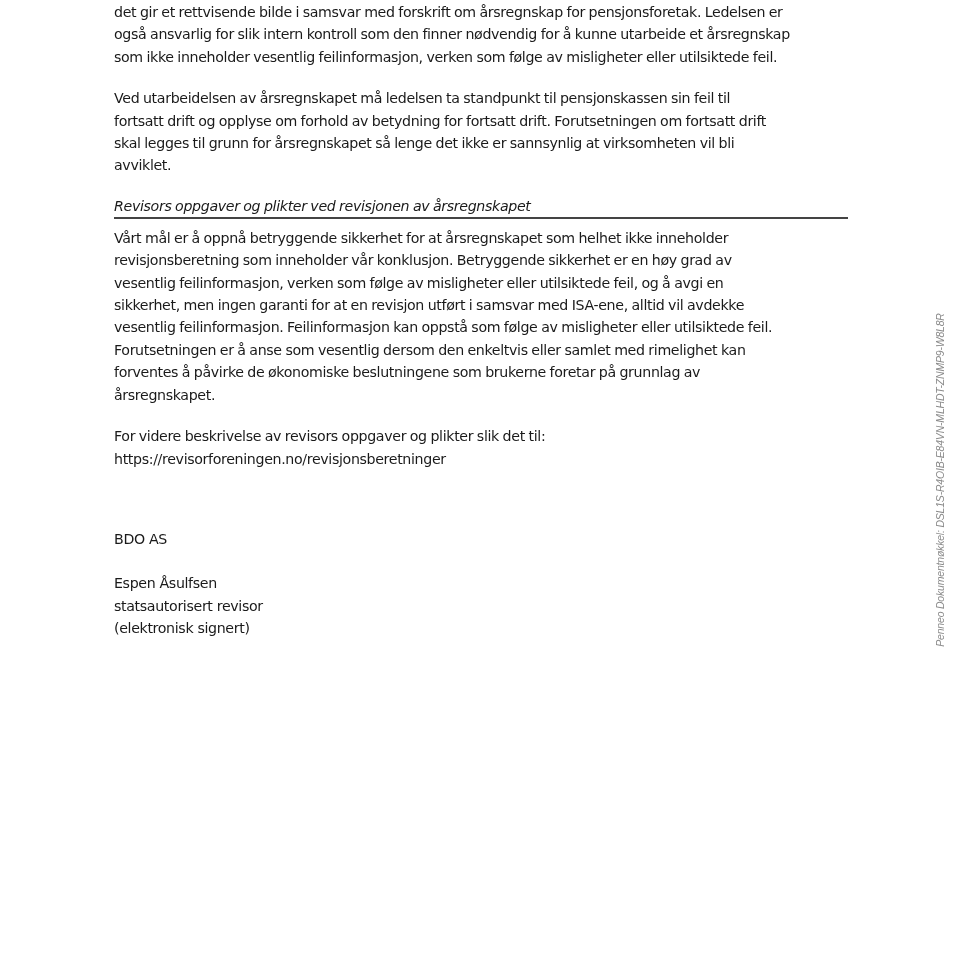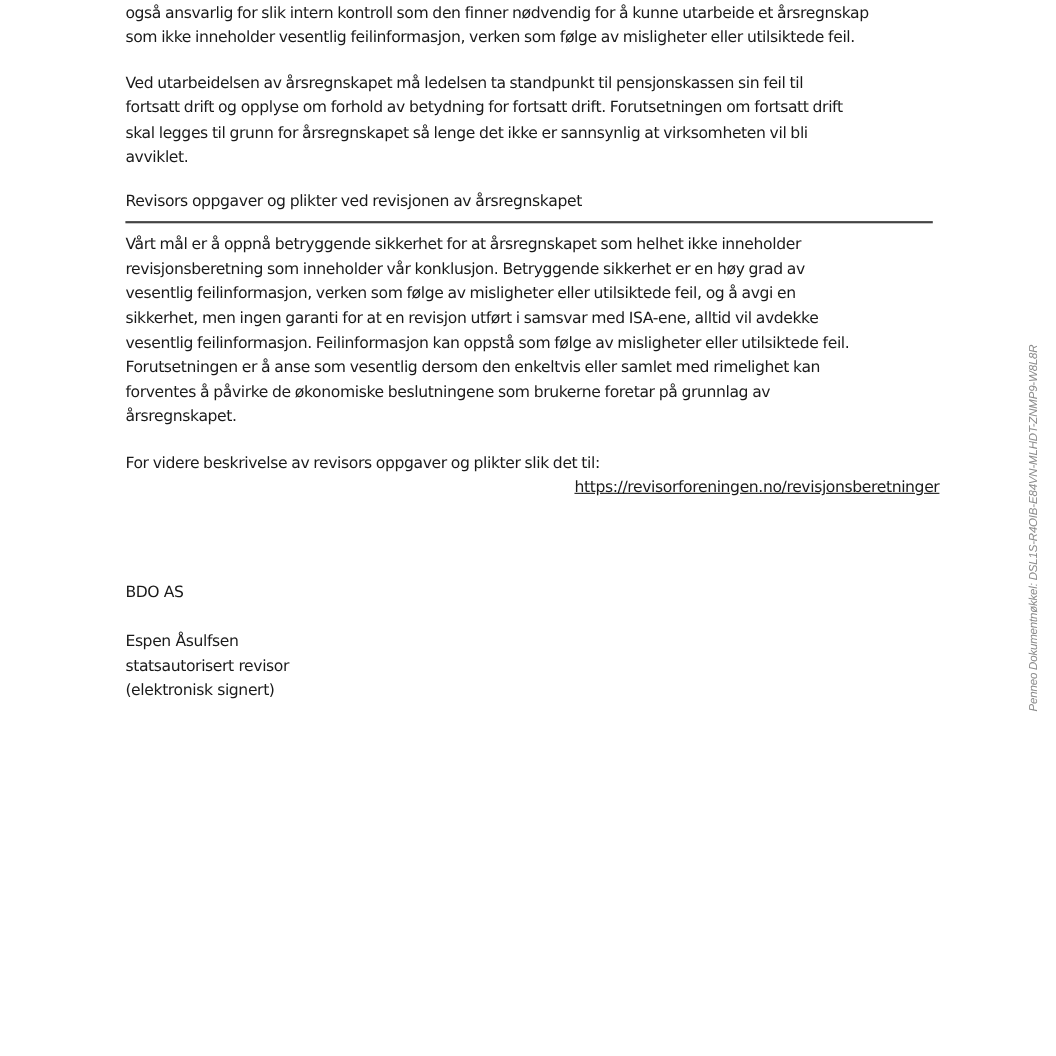--- a/index.html
+++ b/index.html
@@ -29,32 +29,31 @@
       word-spacing: -0.5px;
       white-space: nowrap;
     }
     .para .line {
       display: block;
     }
     .heading {
       font-size: 14.2px;
       line-height: 20px;
       margin: 4px 0 8px 0;
-      padding-bottom: 8px;
+      padding-bottom: 1px;
       border-bottom: 2px solid #444444;
       width: 734px;
       letter-spacing: -0.35px;
       word-spacing: -0.5px;
       white-space: nowrap;
+      font-style: italic;
     }
     .link {
       color: #1a1a1a;
-      text-decoration: underline;
       cursor: pointer;
-      text-align: right;
     }
     .signature {
       position: absolute;
       left: 114px;
       top: 528px;
       font-size: 14.2px;
       line-height: 22.4px;
       letter-spacing: -0.35px;
       white-space: nowrap;
     }
@@ -73,20 +72,21 @@
       white-space: nowrap;
       letter-spacing: -0.2px;
     }
   </style>
 </head>
 <body>
 
 <div class="page">
 
   <p class="para">
+    <span class="line">det gir et rettvisende bilde i samsvar med forskrift om årsregnskap for pensjonsforetak. Ledelsen er</span>
     <span class="line">også ansvarlig for slik intern kontroll som den finner nødvendig for å kunne utarbeide et årsregnskap</span>
     <span class="line">som ikke inneholder vesentlig feilinformasjon, verken som følge av misligheter eller utilsiktede feil.</span>
   </p>
 
   <p class="para">
     <span class="line">Ved utarbeidelsen av årsregnskapet må ledelsen ta standpunkt til pensjonskassen sin feil til</span>
     <span class="line">fortsatt drift og opplyse om forhold av betydning for fortsatt drift. Forutsetningen om fortsatt drift</span>
     <span class="line">skal legges til grunn for årsregnskapet så lenge det ikke er sannsynlig at virksomheten vil bli</span>
     <span class="line">avviklet.</span>
   </p>

